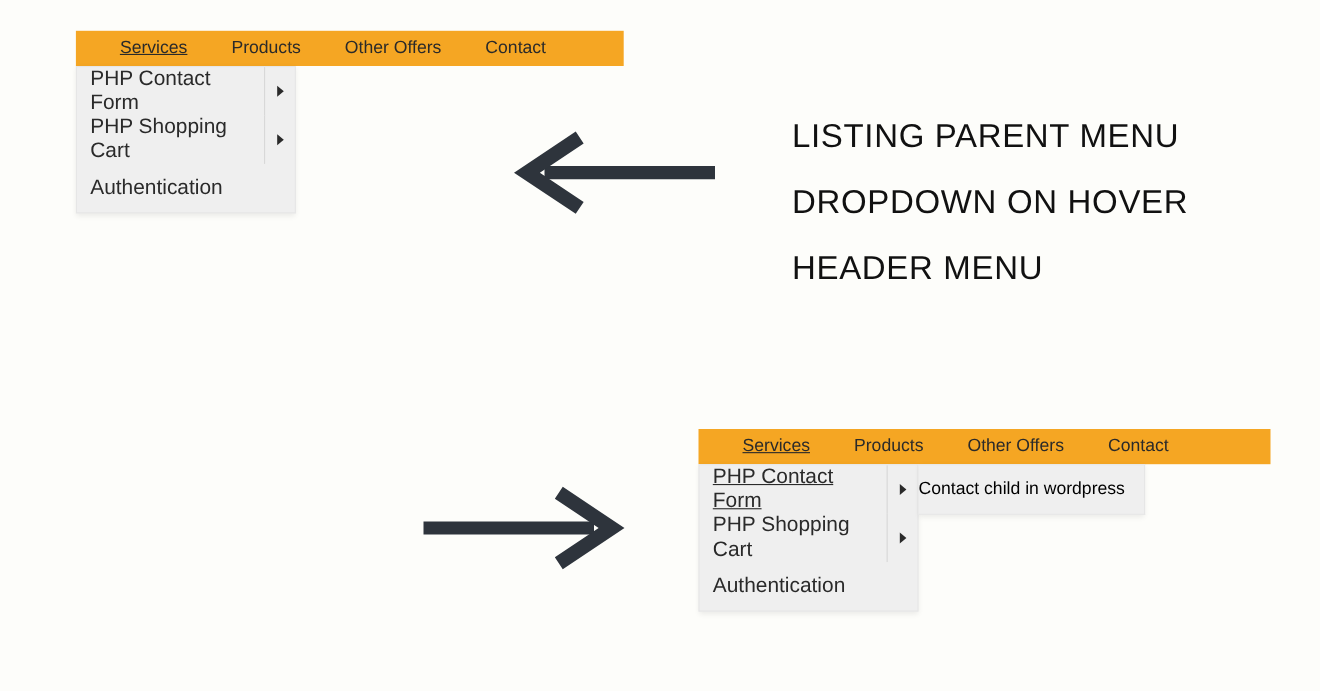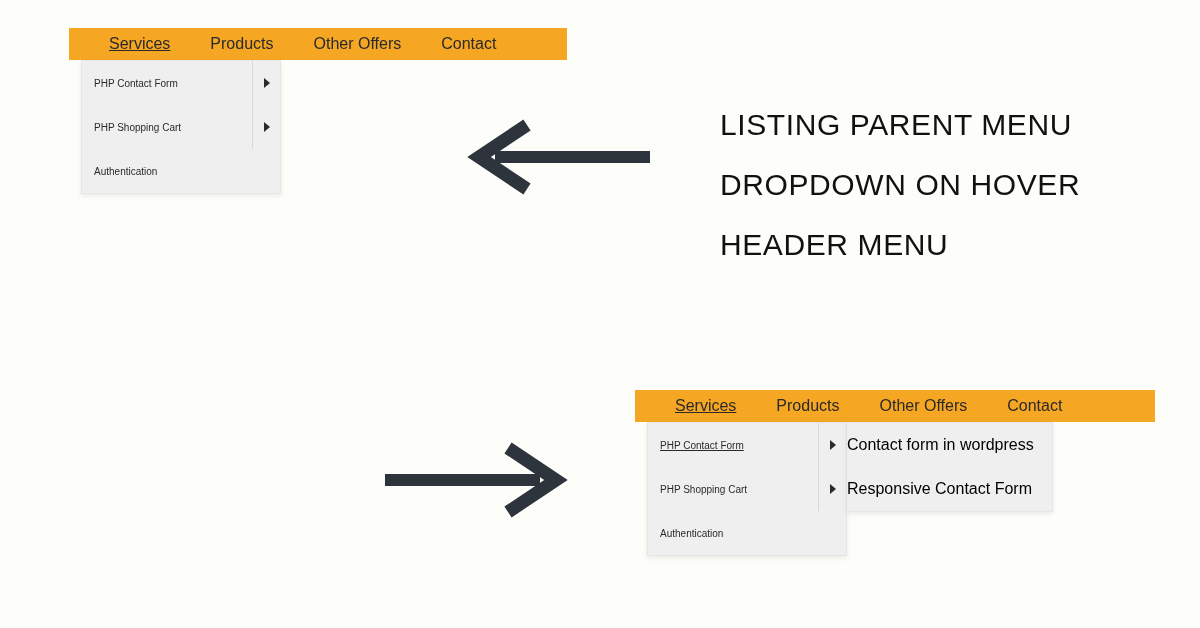--- a/index.html
+++ b/index.html
@@ -32,23 +32,22 @@
     cursor: pointer;
   }
   .menu-item.active {
     text-decoration: underline;
   }
 
   .dropdown {
     background: #efefef;
     border: 1px solid #e6e6e6;
     box-shadow: 0 2px 5px rgba(0,0,0,0.08);
-    font-size: 10px;
+    font-size: 19px;
     color: #2a2a2a;
-    margin-left: 12px;
   }
   .dd-row {
     display: flex;
     align-items: center;
     position: relative;
     height: 44px;
     cursor: pointer;
   }
   .dd-cell-main {
     flex: 0 0 170px;
@@ -198,22 +197,19 @@
           <div class="dd-cell-caret">
               <span class="caret-right"></span>
             </div>
         </div>
         <div class="dd-row">
           <div class="dd-cell-main">Authentication</div>
         </div>
       </div>
       <div class="submenu">
         <div class="dd-row">
-          <span>Contact form in wordpress</span>
-        </div>
-        <div class="dd-row">
-          <span>Responsive Contact Form</span>
+          <span>Contact child in wordpress</span>
         </div>
       </div>
     </div>
   </div>
 
 </div>
 
 </body></html>

